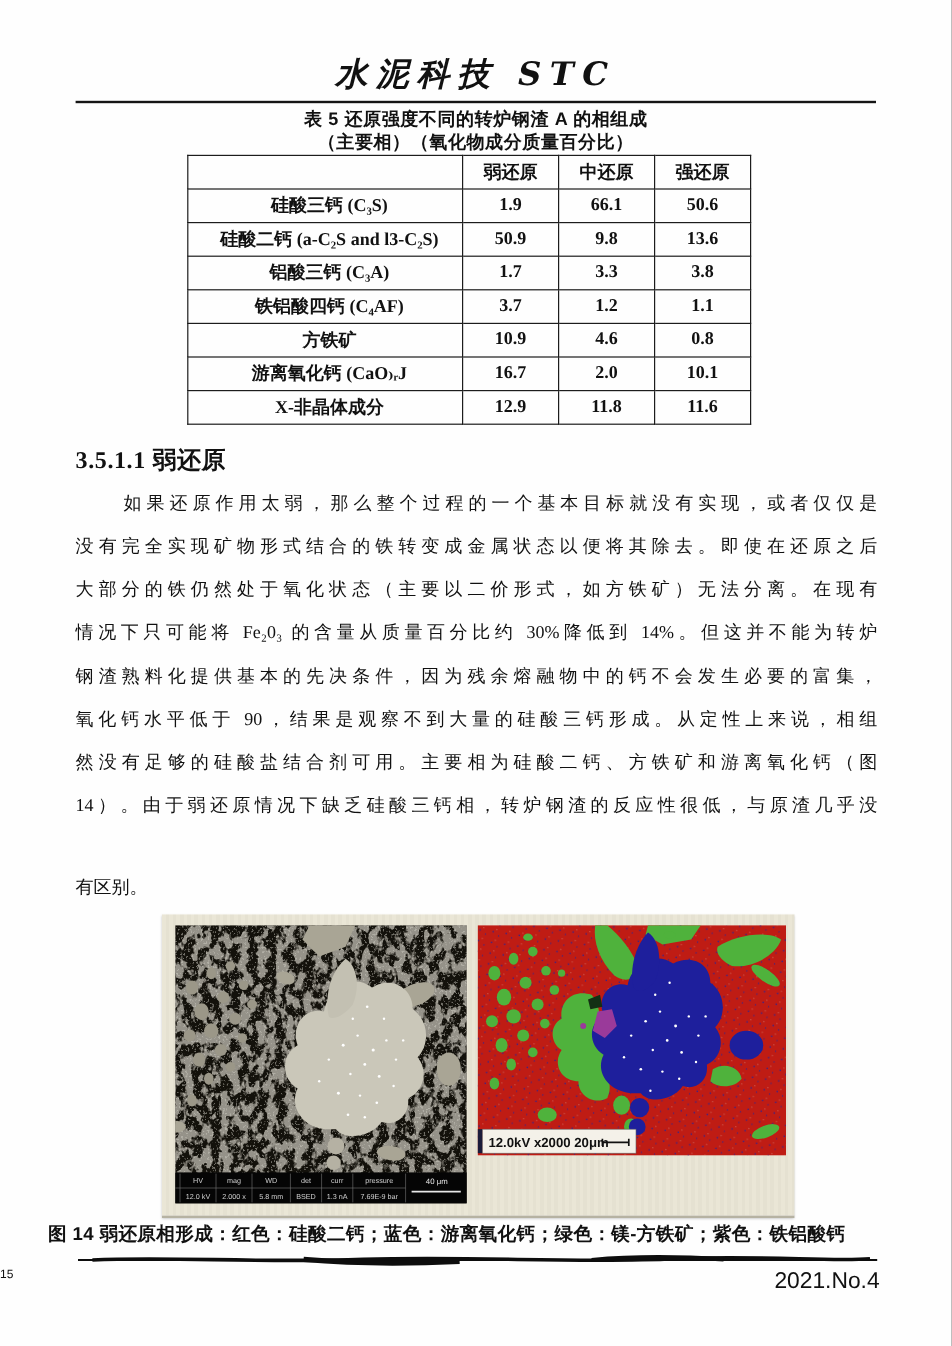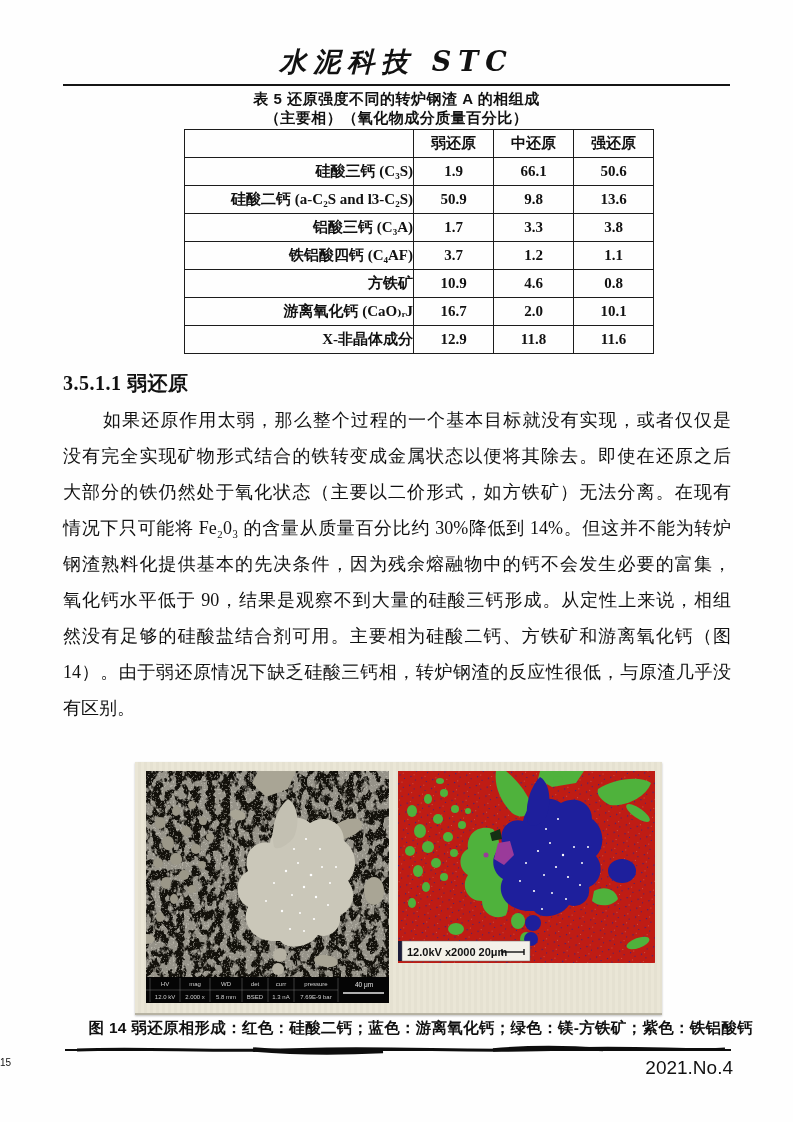--- a/index.html
+++ b/index.html
@@ -9,41 +9,41 @@
   
   #journal-title{top:44px;left:0;width:793px;text-align:center;font-size:27px;font-weight:600;
                  font-style:italic;letter-spacing:7px;font-family:"DejaVu Serif","Liberation Serif",serif;}
   #header-rule{top:84px;left:63px;width:667px;height:2px;background:#151515;}
   
   .tbl-title{left:0;width:793px;text-align:center;font-size:15px;font-weight:600;
              font-family:"Liberation Sans","DejaVu Sans",sans-serif;letter-spacing:.5px;}
   #tbl-title1{top:90px;}
   #tbl-title2{top:109px;}
   
-  #phase-table{top:129px;left:184px;border-collapse:collapse;table-layout:fixed;
+  #phase-table{top:129px;left:156px;border-collapse:collapse;table-layout:fixed;
                font-size:15px;font-weight:bold;}
   #phase-table td,#phase-table th{border:1.6px solid #1c1c1c;height:27px;padding:0;
                font-family:"Liberation Serif","DejaVu Serif",serif;}
-  #phase-table .lbl{width:221px;text-align:right;padding-left:7px;white-space:pre;margin-left:35px;}
+  #phase-table .lbl{width:221px;text-align:center;padding-left:7px;white-space:pre;margin-left:35px;}
   #phase-table .val{width:79px;text-align:center;}
   #phase-table th.val{font-size:15px;}
   
   #section-heading{top:370px;left:63px;font-size:20px;font-weight:bold;letter-spacing:.5px;}
   #body-paragraph{top:402px;left:63px;width:668px;}
-  .bodyline{height:36px;line-height:36px;font-size:18px;text-align:justify;text-align-last:justify;
+  .bodyline{height:36px;line-height:36px;font-size:15px;text-align:justify;text-align-last:justify;
             text-justify:inter-character;}
   .bodyline.first{text-indent:40px;}
-  .bodyline.last{text-align-last:left;}
+  .bodyline.last{text-align-last:left;margin-top:32px;}
   
   #figure-panel{top:762px;left:135px;width:527px;height:251px;
                 background:repeating-linear-gradient(90deg,#eae6d6 0 3px,#e5e1d1 3px 6px);
                 border-bottom:2px solid #b6b2a2;box-shadow:0 1px 2px rgba(0,0,0,.25);}
   #sem-image{left:11px;top:9px;}
   #phase-map-image{left:263px;top:9px;}
-  #figure-caption{top:1018px;left:40px;width:713px;text-align:right;font-size:15.5px;font-weight:bold;
+  #figure-caption{top:1018px;left:40px;width:713px;text-align:left;font-size:15.5px;font-weight:bold;
                   font-family:"Liberation Sans","DejaVu Sans",sans-serif;letter-spacing:.3px;}
   
   #footer-rule{top:1044px;left:63px;}
   #page-number{top:1057px;left:0;width:793px;text-align:left;font-size:10px;
                font-family:"Liberation Sans","DejaVu Sans",sans-serif;}
   #issue-label{top:1057px;right:60px;font-size:19px;font-family:"Liberation Sans","DejaVu Sans",sans-serif;}
   svg text{font-family:"Liberation Sans","DejaVu Sans",sans-serif;}
 </style>
 </head>
 <body>

